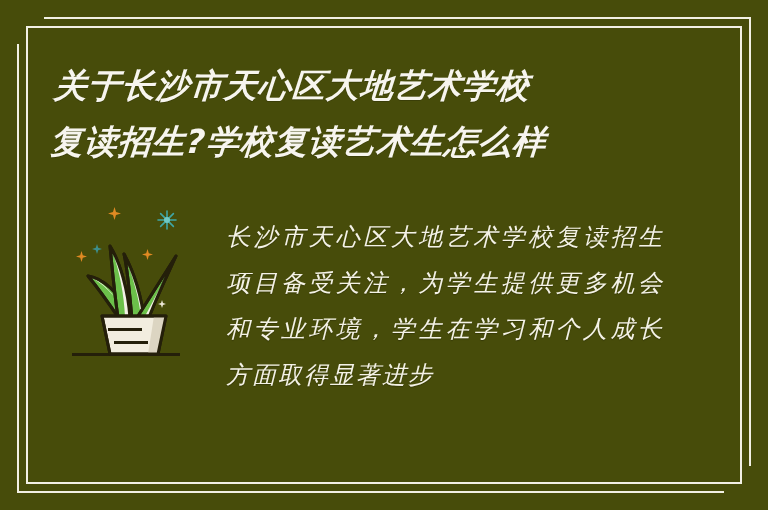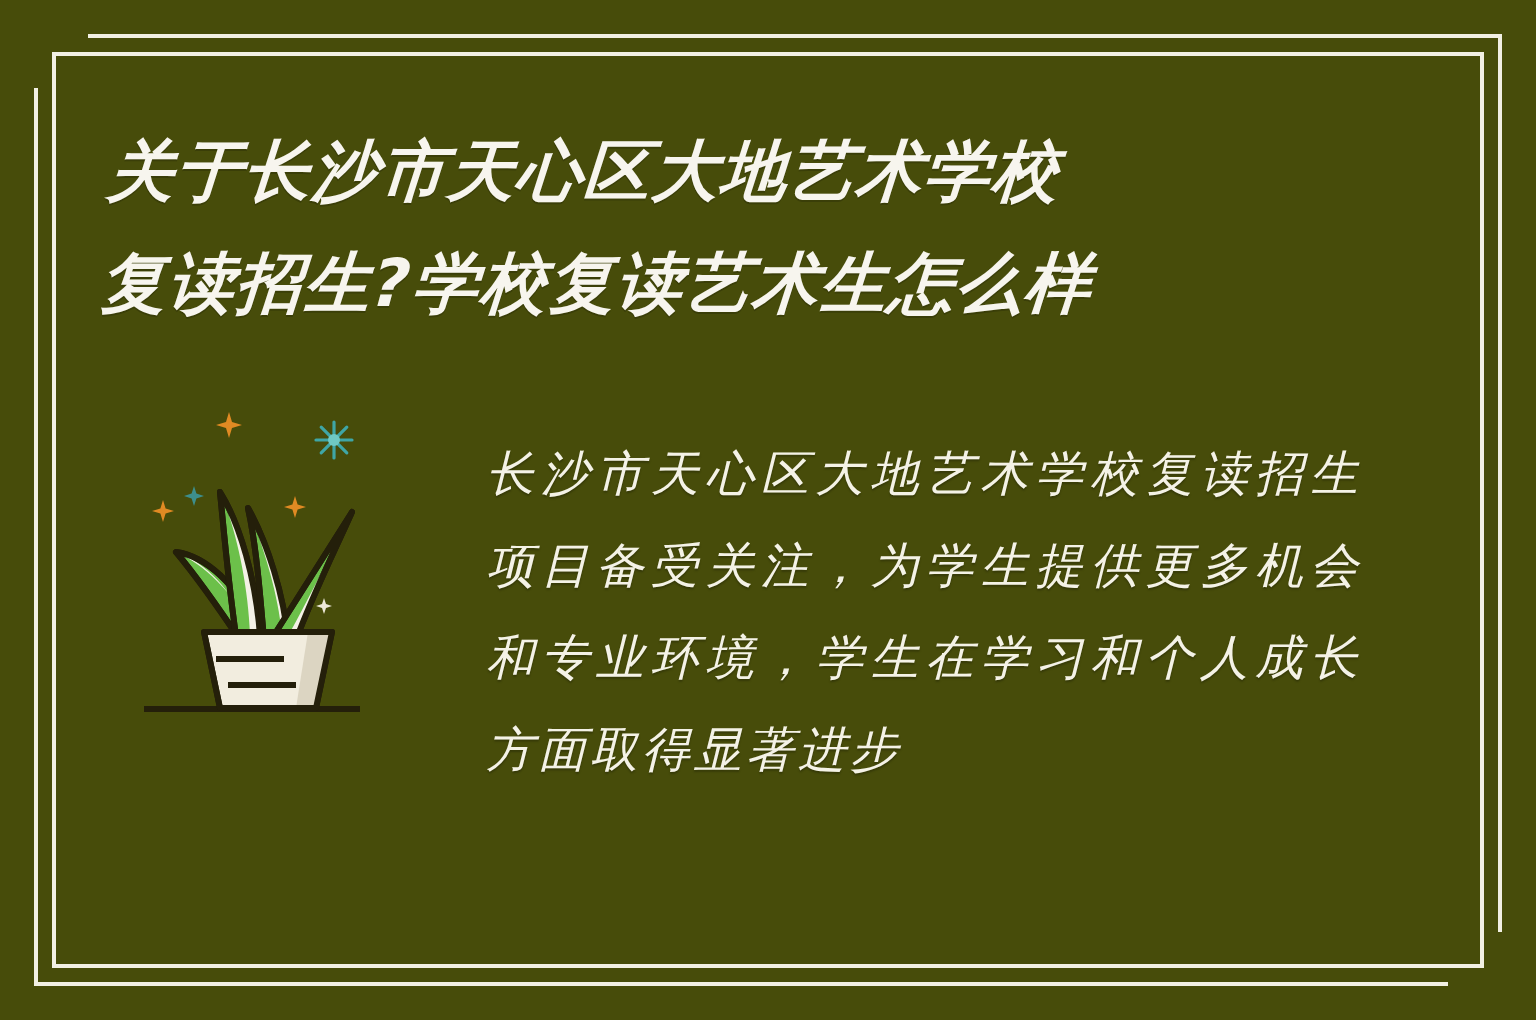--- a/index.html
+++ b/index.html
@@ -79,21 +79,20 @@
     top: 214px;
     width: 438px;
     color: #F4F2E6;
     font-family: "DejaVu Serif", "Liberation Serif", serif;
     font-size: 24px;
     line-height: 46px;
     letter-spacing: 2px;
     font-style: italic;
     text-align: justify;
     text-shadow: 0 1px 1px rgba(0,0,0,0.25);
-    margin-left: 17px;
   }
   .body-copy p { margin: 0; }
 
   
   .plant-art {
     position: absolute;
     left: 58px;
     top: 198px;
     width: 185px;
     height: 185px;

